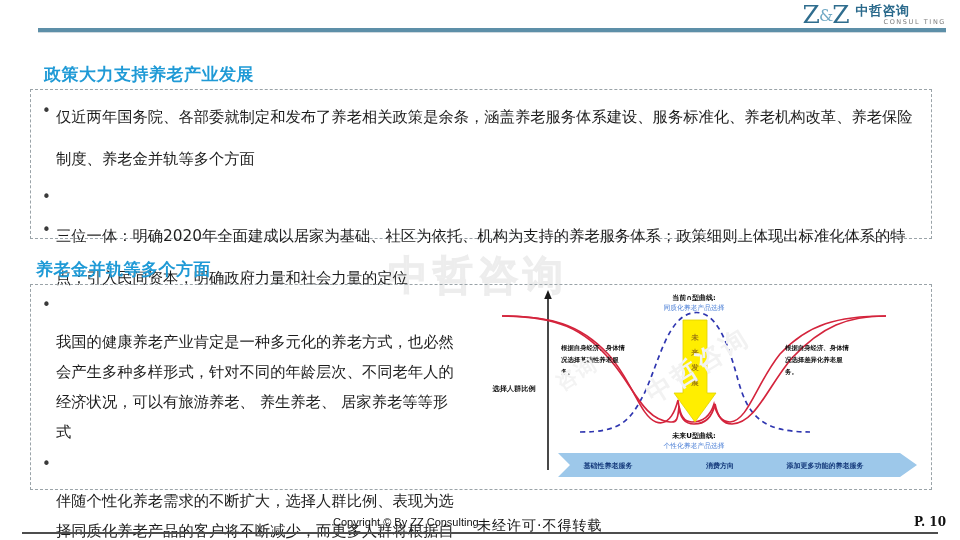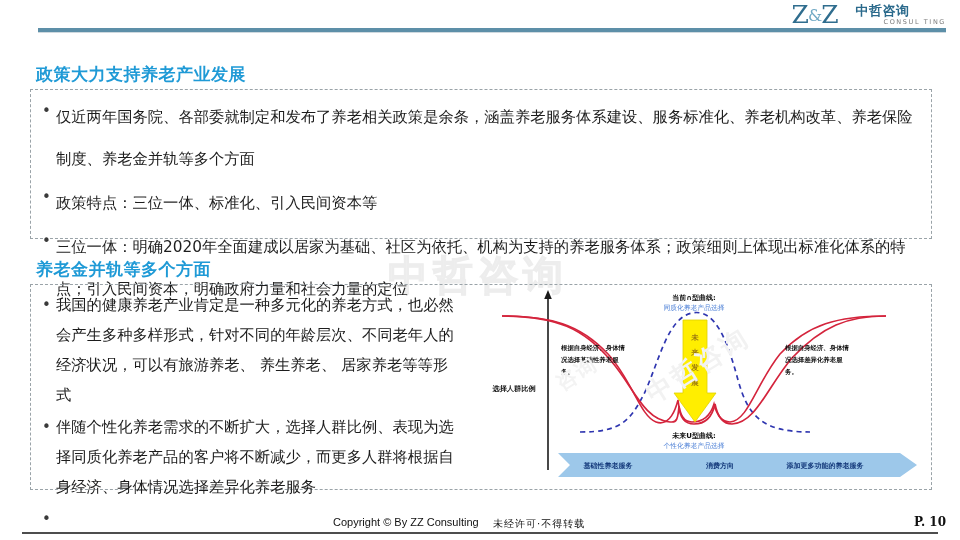--- a/index.html
+++ b/index.html
@@ -4,53 +4,53 @@
 <style>
   html,body{margin:0;padding:0;}
   body{
     width:960px;height:540px;overflow:hidden;background:#ffffff;
     font-family:"DejaVu Sans","Liberation Sans",sans-serif;
     position:relative;
   }
   .slide{position:absolute;inset:0;background:#fff;}
 
   
-  .logo{position:absolute;right:14px;top:2px;display:flex;align-items:center;gap:18px;}
+  .logo{position:absolute;right:14px;top:2px;display:flex;align-items:center;gap:7px;}
   .logo-zz{font-family:"DejaVu Serif","Liberation Serif",serif;font-size:25px;
            color:#2f6d8e;letter-spacing:-1px;line-height:1;font-weight:400;}
   .logo-zz .amp{font-size:16px;color:#6fa8c4;vertical-align:2px;}
   .logo-cn{display:flex;flex-direction:column;line-height:1;}
   .logo-cn-main{font-size:13px;color:#2b6a8c;font-weight:700;letter-spacing:0.5px;}
   .logo-cn-sub{font-size:6.5px;color:#7a7a7a;letter-spacing:1.6px;margin-top:2px;margin-left:28px;}
   .header-rule{position:absolute;left:38px;right:14px;top:28px;height:4px;
                background:#5d8fa8;}
   .header-rule2{position:absolute;left:38px;right:14px;top:32px;height:1px;
                background:#cfd9df;}
 
   
   .sec-title{position:absolute;font-size:17px;font-weight:700;color:#1f9ad6;
              letter-spacing:0.5px;white-space:nowrap;}
-  #sec1-title{left:36px;top:63px;}
+  #sec1-title{left:44px;top:63px;}
   #sec2-title{left:36px;top:258px;}
 
   
   .dash-box{position:absolute;border:1.3px dashed #9aa3a8;background:transparent;}
   #box1{left:30px;top:89px;width:900px;height:148px;}
   #box2{left:30px;top:284px;width:900px;height:204px;}
 
   
   .bullets{position:absolute;}
   #bullets1{left:42px;top:96px;width:880px;}
   #bullets2{left:42px;top:290px;width:420px;}
   .bullet{display:flex;align-items:flex-start;margin-bottom:2px;}
   .bullet .dot{width:14px;flex:0 0 14px;color:#3a3a3a;font-size:15px;line-height:31px;
                text-align:left;}
   .bullet .txt{font-size:15.3px;line-height:42px;color:#1d1d1d;
                font-family:"DejaVu Sans","Liberation Sans",sans-serif;}
-  #bullets2 .bullet .txt{font-size:15.3px;line-height:30px;}
+  #bullets2 .bullet .txt{font-size:15.3px;line-height:30px;margin-top:37px;}
 
   
   .watermark{position:absolute;left:388px;top:248px;font-size:40px;font-weight:700;
              color:#f0f0f0;letter-spacing:5px;pointer-events:none;
              -webkit-text-stroke:1px #ededed;}
   .watermark2{position:absolute;left:640px;top:348px;font-size:26px;font-weight:700;
              color:#f2f2f2;letter-spacing:3px;transform:rotate(-32deg);
              pointer-events:none;}
   .watermark3{position:absolute;left:555px;top:360px;font-size:20px;font-weight:700;
              color:#f3f3f3;letter-spacing:2px;transform:rotate(-32deg);
@@ -58,21 +58,21 @@
 
   
   #diagram{position:absolute;left:480px;top:288px;width:448px;height:196px;}
   #diagram svg{display:block;}
 
   
   .footer-rule{position:absolute;left:22px;right:22px;top:532px;height:1.5px;
                background:#4d4d4d;}
   .copyright{position:absolute;left:333px;top:516px;font-size:11px;color:#111;
              font-family:Liberation Sans, sans-serif;}
-  .noreprint{position:absolute;left:493px;top:517px;font-size:10px;color:#111;
+  .noreprint{position:absolute;left:477px;top:517px;font-size:14px;color:#111;
              letter-spacing:1px;}
   .pageno{position:absolute;right:14px;top:515px;font-size:12px;font-weight:700;
           color:#111;font-family:"DejaVu Serif","Liberation Serif",serif;text-align:center;}
 </style>
 </head>
 <body>
 
 <div class="slide">
 
   <div class="logo">
@@ -89,21 +89,20 @@
 
   <div class="sec-title" id="sec1-title">政策大力支持养老产业发展</div>
   <div class="dash-box" id="box1"></div>
   <div class="bullets" id="bullets1">
     <div class="bullet">
       <span class="dot">•</span>
       <span class="txt">仅近两年国务院、各部委就制定和发布了养老相关政策是余条，涵盖养老服务体系建设、服务标准化、养老机构改革、养老保险制度、养老金并轨等多个方面</span>
     </div>
     <div class="bullet">
       <span class="dot">•</span>
-      <span class="txt">政策特点：三位一体、标准化、引入民间资本等</span>
     </div>
     <div class="bullet">
       <span class="dot">•</span>
       <span class="txt">三位一体：明确2020年全面建成以居家为基础、社区为依托、机构为支持的养老服务体系；政策细则上体现出标准化体系的特点；引入民间资本，明确政府力量和社会力量的定位</span>
     </div>
   </div>
 
   <div class="sec-title" id="sec2-title">养老金并轨等多个方面</div>
   <div class="dash-box" id="box2"></div>
   <div class="bullets" id="bullets2">

